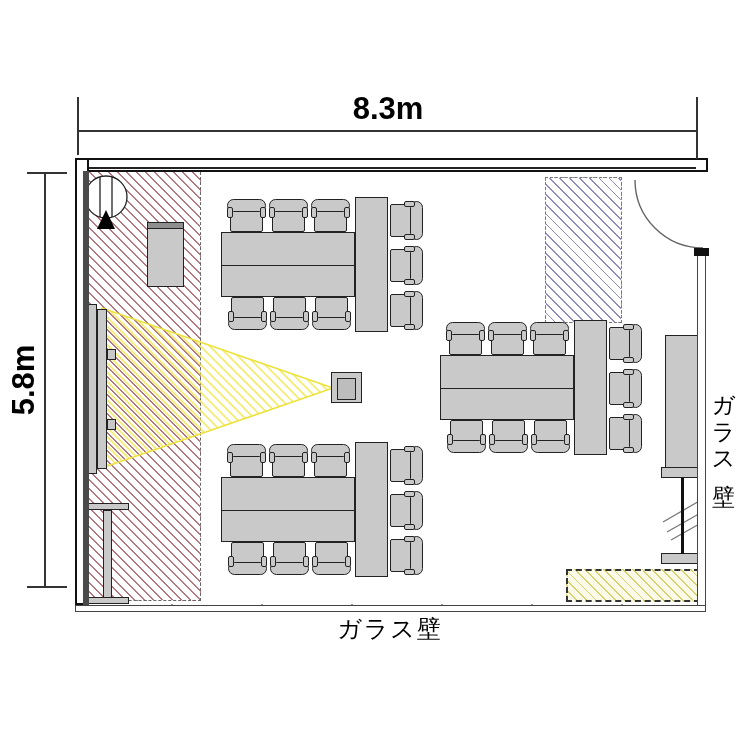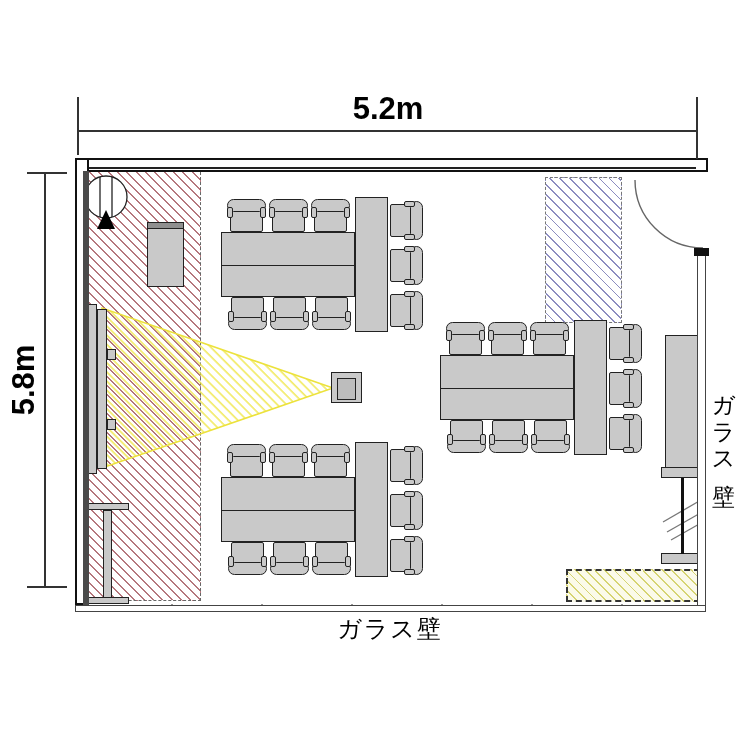--- a/index.html
+++ b/index.html
@@ -75,21 +75,21 @@
   .jp-bottom{left:290px;top:613px;width:200px;text-align:center;font-size:24px;letter-spacing:2px;}
 </style>
 </head>
 <body>
 
 <div class="canvas">
 
   <div class="dimline dim-top-line"></div>
   <div class="dimline dim-top-tick-l"></div>
   <div class="dimline dim-top-tick-r"></div>
-  <div class="dim-label dim-label-top">5.2m</div>
+  <div class="dim-label dim-label-top">8.3m</div>
 
   <div class="dimline dim-left-line"></div>
   <div class="dimline dim-left-tick-t"></div>
   <div class="dimline dim-left-tick-b"></div>
   <div class="dim-label dim-label-left">5.8m</div>
 
   <div class="zone zone-red"></div>
   <div class="zone zone-blue"></div>
   <div class="zone zone-yellow"></div>
 

